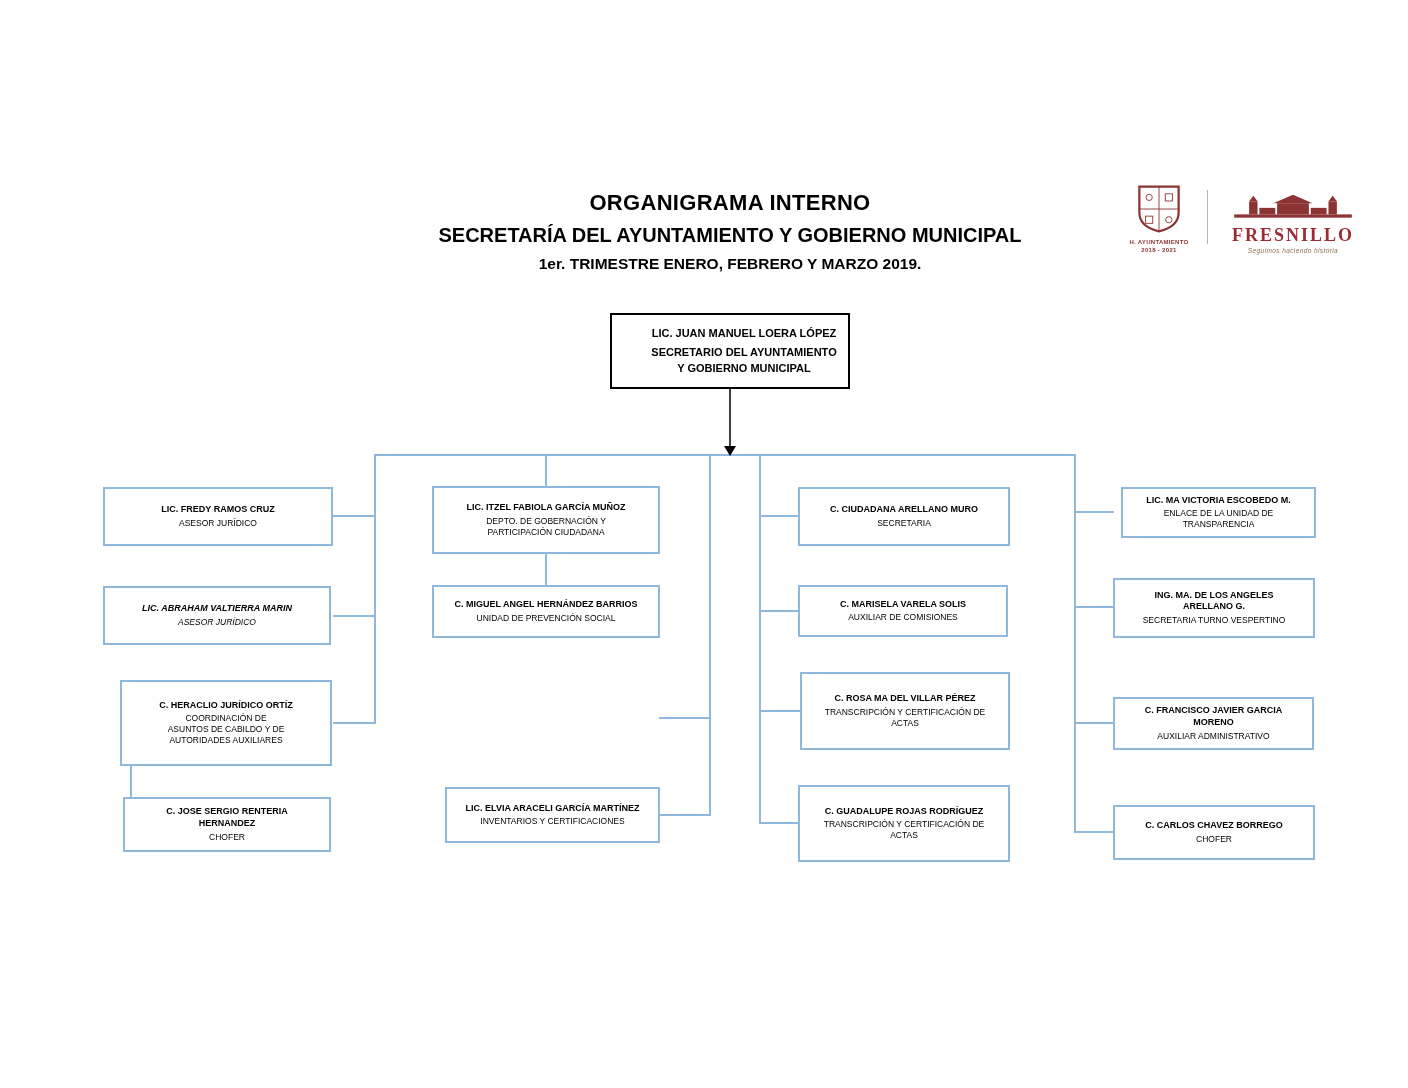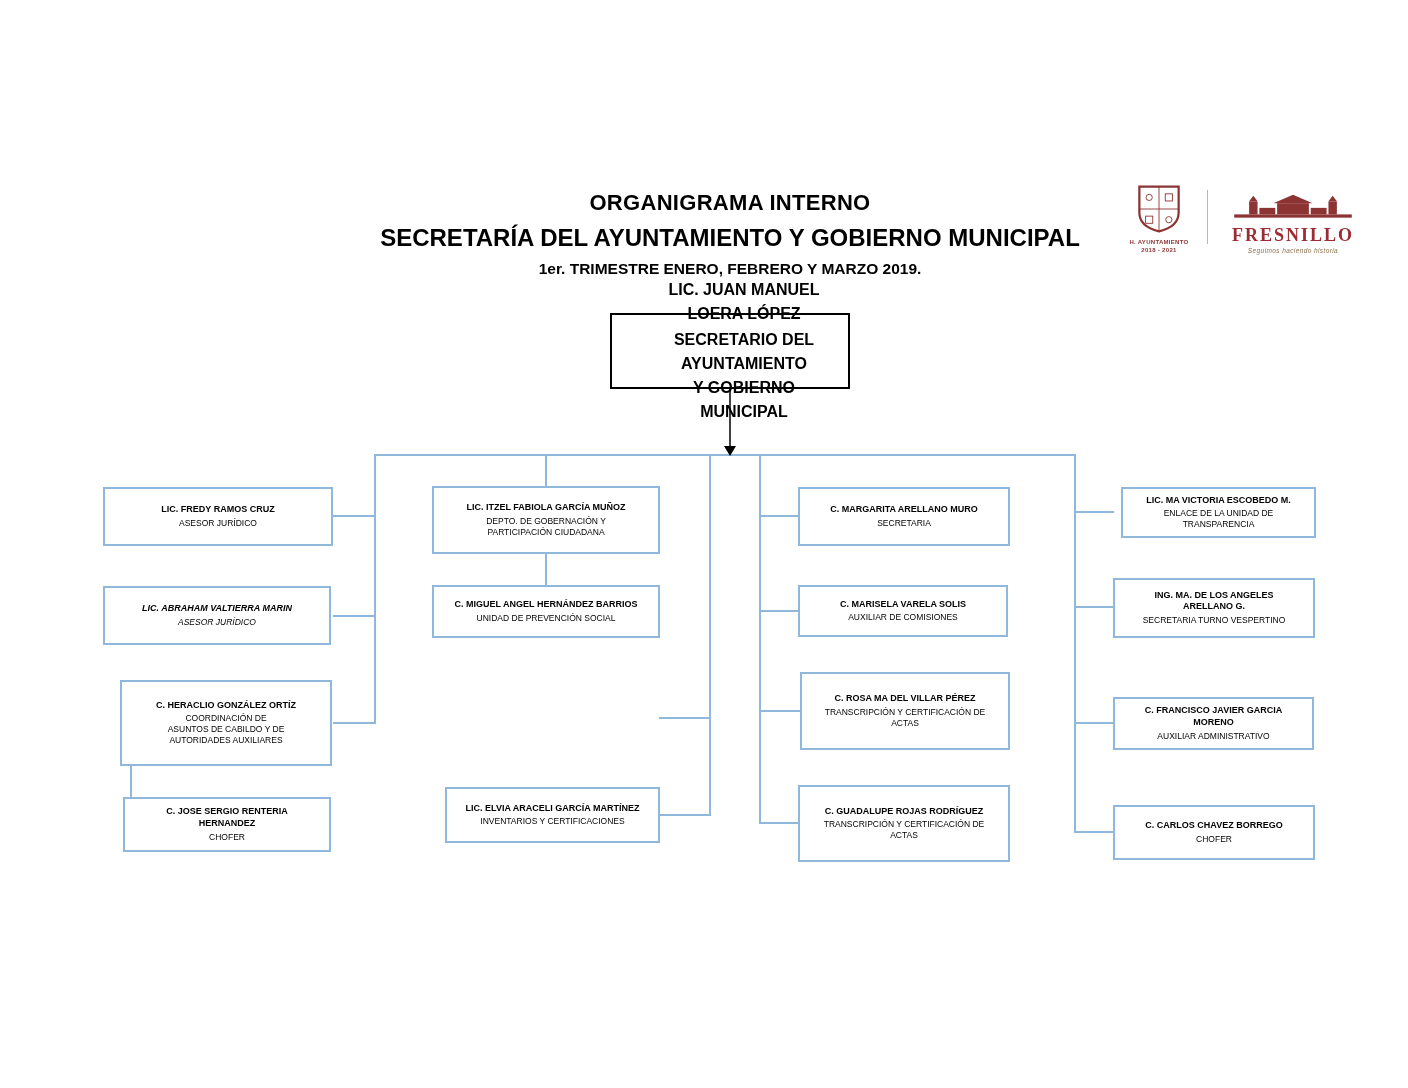--- a/index.html
+++ b/index.html
@@ -10,21 +10,21 @@
     font-family: "Liberation Sans", sans-serif;
     position: relative;
     overflow: hidden;
     color: #000;
   }
   .stage { position: absolute; inset: 0; }
 
   
   .header { position: absolute; left: 355px; top: 190px; width: 750px; text-align: center; }
   .header .title    { font-size: 22px; font-weight: bold; letter-spacing: 0.3px; }
-  .header .subtitle { font-size: 24px; font-weight: bold; margin-top: 8px; }
+  .header .subtitle { font-size: 20px; font-weight: bold; margin-top: 8px; }
   .header .period   { font-size: 15.5px; font-weight: bold; margin-top: 8px; }
 
   
   .crest { position: absolute; left: 1124px; top: 184px; width: 70px; text-align: center; }
   .crest-cap { font-size: 6px; font-weight: bold; color: #8C3333; line-height: 1.4; letter-spacing: 0.3px; }
   .brand-divider { position: absolute; left: 1207px; top: 190px; width: 1px; height: 54px; background: #c9b0b0; }
   .fresnillo { position: absolute; left: 1218px; top: 192px; width: 150px; text-align: center; }
   .fresnillo .wordmark {
     font-family: "Liberation Serif", serif;
     font-size: 18px; font-weight: bold; color: #9D2B33;
@@ -41,21 +41,21 @@
     background: #fff;
     border: 2px solid #8FB8DC;
     display: flex; flex-direction: column;
     align-items: center; justify-content: center;
     text-align: center;
     padding: 3px 6px;
   }
   .box .name { font-weight: bold; font-size: 9px; line-height: 1.3; white-space: pre-line; }
   .box .role { font-size: 8.5px; line-height: 1.3; white-space: pre-line; margin-top: 2px; }
   .box.root { border: 2.5px solid #000; padding: 5px 8px; }
-  .box.root .name, .box.root .role { font-size: 16px; font-weight: bold; line-height: 1.5; padding-left: 28px; }
+  .box.root .name, .box.root .role { font-size: 11px; font-weight: bold; line-height: 1.5; padding-left: 28px; }
 </style>
 </head>
 <body>
 
 <div class="stage">
 
   <div class="header">
     <div class="title">ORGANIGRAMA INTERNO</div>
     <div class="subtitle">SECRETARÍA DEL AYUNTAMIENTO Y GOBIERNO MUNICIPAL</div>
     <div class="period">1er. TRIMESTRE ENERO, FEBRERO Y MARZO 2019.</div>
@@ -131,21 +131,21 @@
 
   <div class="box" style="left:103px; top:487px; width:230px; height:59px;">
     <div class="name">LIC. FREDY RAMOS CRUZ</div>
     <div class="role">ASESOR JURÍDICO</div>
   </div>
   <div class="box" style="left:103px; top:586px; width:228px; height:59px;font-style:italic;">
     <div class="name">LIC. ABRAHAM VALTIERRA MARIN</div>
     <div class="role">ASESOR JURÍDICO</div>
   </div>
   <div class="box" style="left:120px; top:680px; width:212px; height:86px;">
-    <div class="name">C. HERACLIO GONZÁLEZ ORTÍZ</div>
+    <div class="name">C. HERACLIO JURÍDICO ORTÍZ</div>
     <div class="role">COORDINACIÓN DE
 ASUNTOS DE CABILDO Y DE
 AUTORIDADES AUXILIARES</div>
   </div>
   <div class="box" style="left:123px; top:797px; width:208px; height:55px;">
     <div class="name">C. JOSE SERGIO RENTERIA
 HERNANDEZ</div>
     <div class="role">CHOFER</div>
   </div>
 
@@ -157,21 +157,21 @@
   <div class="box" style="left:432px; top:585px; width:228px; height:53px;">
     <div class="name">C. MIGUEL ANGEL HERNÁNDEZ BARRIOS</div>
     <div class="role">UNIDAD DE PREVENCIÓN SOCIAL</div>
   </div>
   <div class="box" style="left:445px; top:787px; width:215px; height:56px;">
     <div class="name">LIC. ELVIA ARACELI GARCÍA MARTÍNEZ</div>
     <div class="role">INVENTARIOS Y CERTIFICACIONES</div>
   </div>
 
   <div class="box" style="left:798px; top:487px; width:212px; height:59px;">
-    <div class="name">C. MARGARITA ARELLANO MURO</div>
+    <div class="name">C. CIUDADANA ARELLANO MURO</div>
     <div class="role">SECRETARIA</div>
   </div>
   <div class="box" style="left:798px; top:585px; width:210px; height:52px;">
     <div class="name">C. MARISELA VARELA SOLIS</div>
     <div class="role">AUXILIAR DE COMISIONES</div>
   </div>
   <div class="box" style="left:800px; top:672px; width:210px; height:78px;">
     <div class="name">C. ROSA MA DEL VILLAR PÉREZ</div>
     <div class="role">TRANSCRIPCIÓN Y CERTIFICACIÓN DE
 ACTAS</div>

